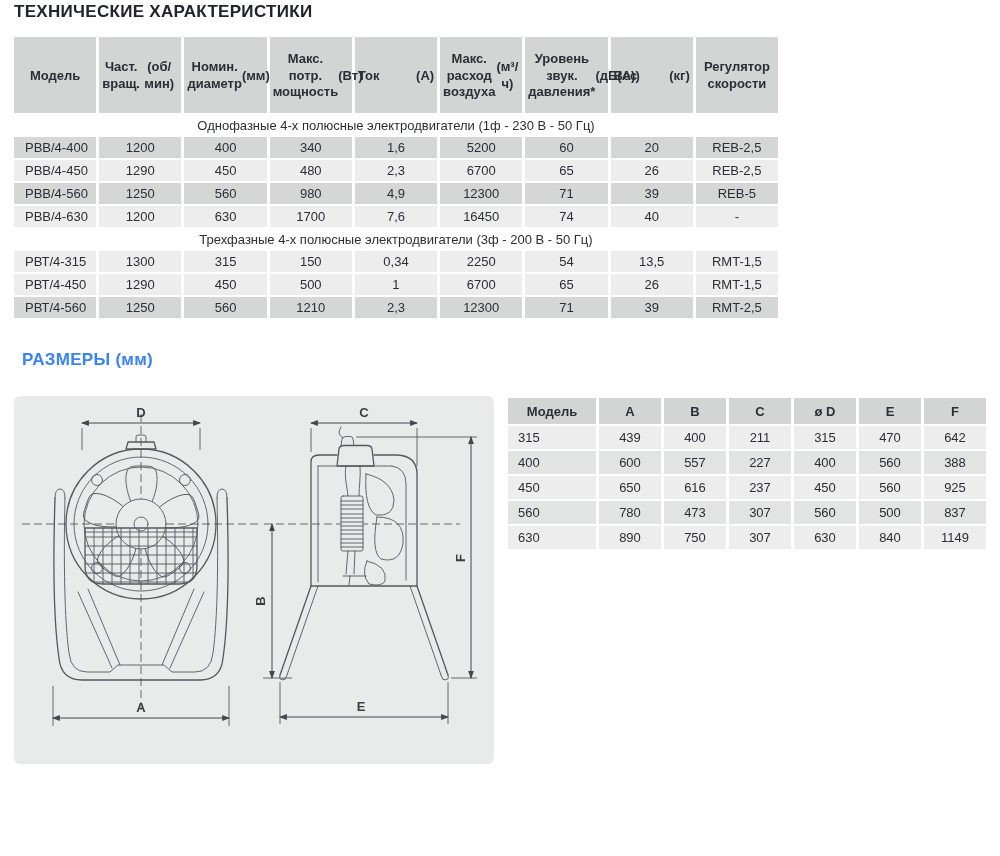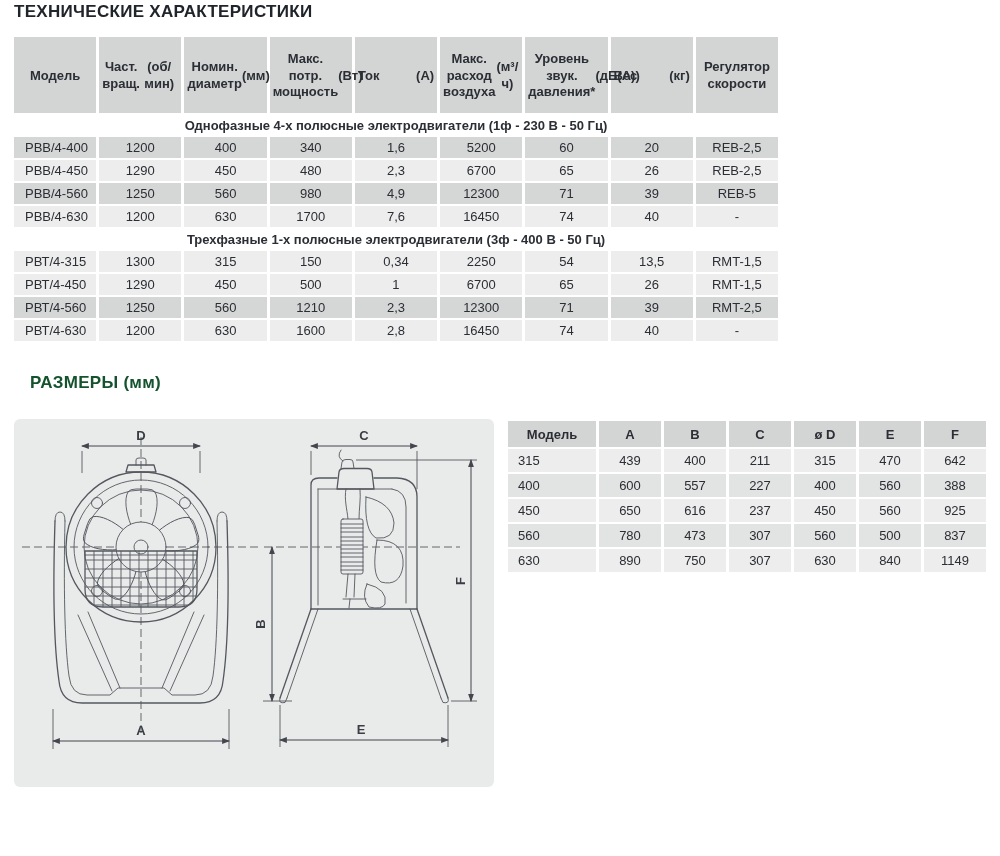--- a/index.html
+++ b/index.html
@@ -9,21 +9,21 @@
     font-family:"Liberation Sans","DejaVu Sans",sans-serif;
     color:#2b2e34;
   }
   .page { width:792px; height:856px; padding:0 14px; position:relative; }
 
   h1.sec-title {
     margin:2px 0 13px 0;
     font-size:17px; font-weight:700; letter-spacing:.3px;
     color:#20242b;
   }
-  h2.sec-title { margin:30px 0 0 16px; font-size:17px; font-weight:700; letter-spacing:.3px; color:#14532d; }
+  h2.sec-title { margin:30px 0 0 8px; font-size:17px; font-weight:700; letter-spacing:.3px; color:#3b82f6; }
 
   table.grid {
     border-collapse:separate; border-spacing:3px 2px;
     table-layout:fixed;
     width:calc(100% + 6px); margin:0 -3px;
     font-size:13px;
   }
   table.grid th {
     background:#d3d4d4; font-weight:700; padding:0; vertical-align:top;
   }
@@ -33,21 +33,21 @@
   table.spec th { height:76px; }
   .hwrap {
     height:100%; display:flex; flex-direction:row; justify-content:space-between;
     align-items:center; text-align:center; padding:9px 3px 7px 3px; line-height:1.3;
   }
   .hwrap.center { justify-content:center; }
   .hl { white-space:pre-line; }
   .hu { white-space:pre-line; }
   table.spec tr.alt td { background:#d5d6d6; }
   table.spec td.model { text-align:left; padding-left:11px; }
-  table.spec tr.grp td { background:#ffffff; font-weight:700; height:20px; }
+  table.spec tr.grp td { background:#ffffff; font-weight:400; height:20px; }
 
   .dim-section { margin-top:26px; display:flex; gap:14px; align-items:flex-start; }
   .drawing-box {
     width:480px; height:368px; background:#e9eaea; border-radius:6px; flex:none;
   }
   .dim-table-wrap { width:478px; flex:none; }
   table.dim th { height:26px; font-weight:700; text-align:center; vertical-align:middle; }
   table.dim td { height:23px; }
   table.dim tr.alt td { background:#e2e3e3; }
   table.dim th:first-child, table.dim td:first-child { width:88px; }
@@ -175,21 +175,21 @@
           <td>1200</td>
           <td>630</td>
           <td>1700</td>
           <td>7,6</td>
           <td>16450</td>
           <td>74</td>
           <td>40</td>
           <td>-</td>
         </tr>
         <tr class="grp">
-          <td colspan="9">Трехфазные 1-х полюсные электродвигатели (3ф - 400 В - 50 Гц)</td>
+          <td colspan="9">Трехфазные 4-х полюсные электродвигатели (3ф - 200 В - 50 Гц)</td>
         </tr>
         <tr>
           <td class="model">РВТ/4-315</td>
           <td>1300</td>
           <td>315</td>
           <td>150</td>
           <td>0,34</td>
           <td>2250</td>
           <td>54</td>
           <td>13,5</td>
@@ -209,31 +209,20 @@
         <tr class="alt">
           <td class="model">РВТ/4-560</td>
           <td>1250</td>
           <td>560</td>
           <td>1210</td>
           <td>2,3</td>
           <td>12300</td>
           <td>71</td>
           <td>39</td>
           <td>RMT-2,5</td>
-        </tr>
-        <tr>
-          <td class="model">РВТ/4-630</td>
-          <td>1200</td>
-          <td>630</td>
-          <td>1600</td>
-          <td>2,8</td>
-          <td>16450</td>
-          <td>74</td>
-          <td>40</td>
-          <td>-</td>
         </tr>
       </tbody>
   </table>
 
   <h2 class="sec-title">РАЗМЕРЫ (мм)</h2>
 
   <div class="dim-section">
 
     <div class="drawing-box">
       <svg viewBox="0 0 480 368" width="480" height="368">

